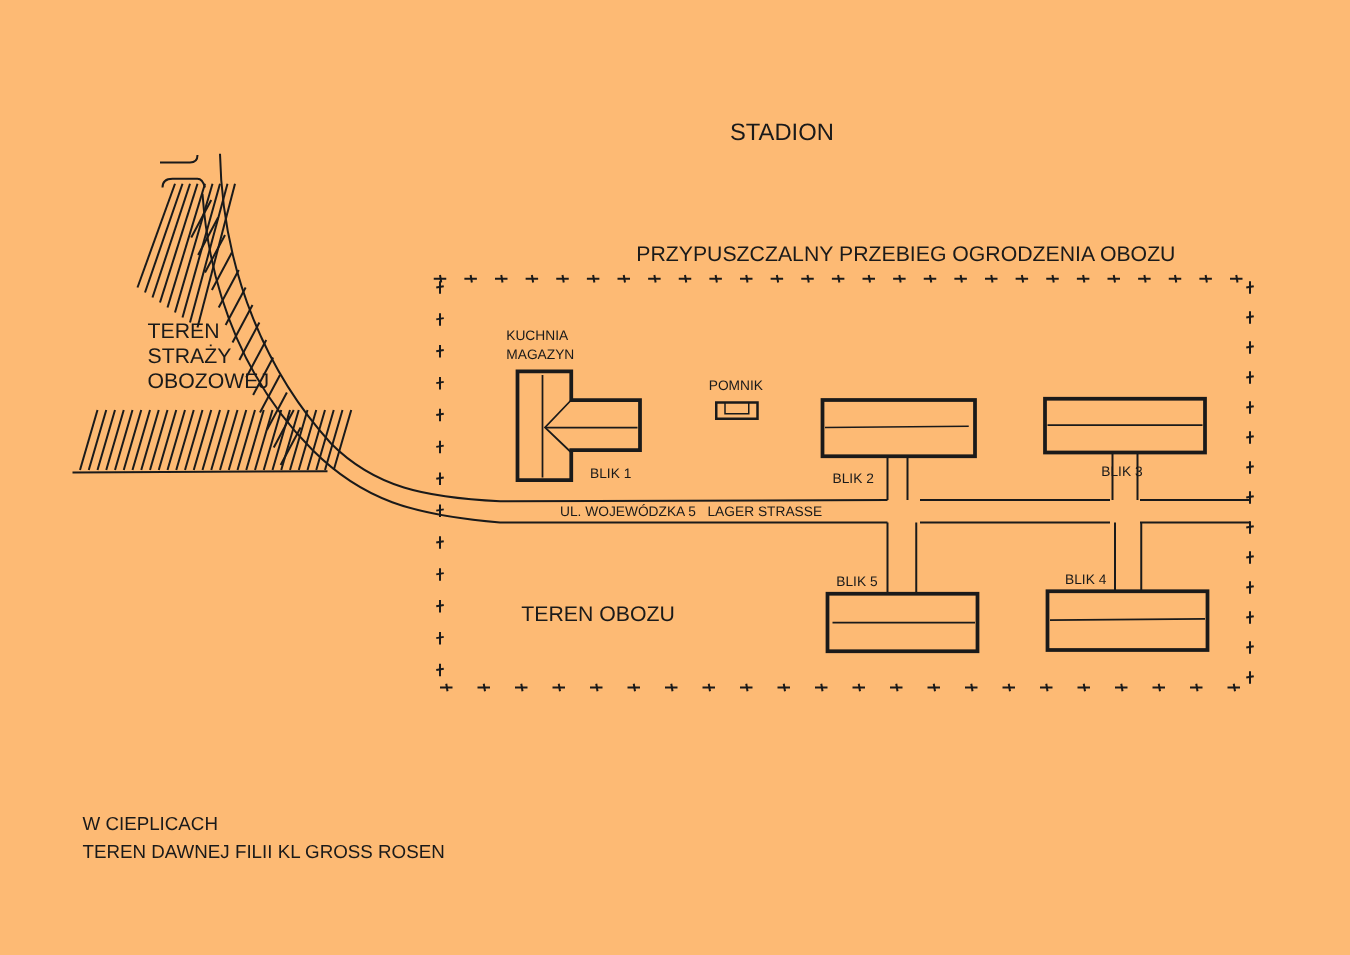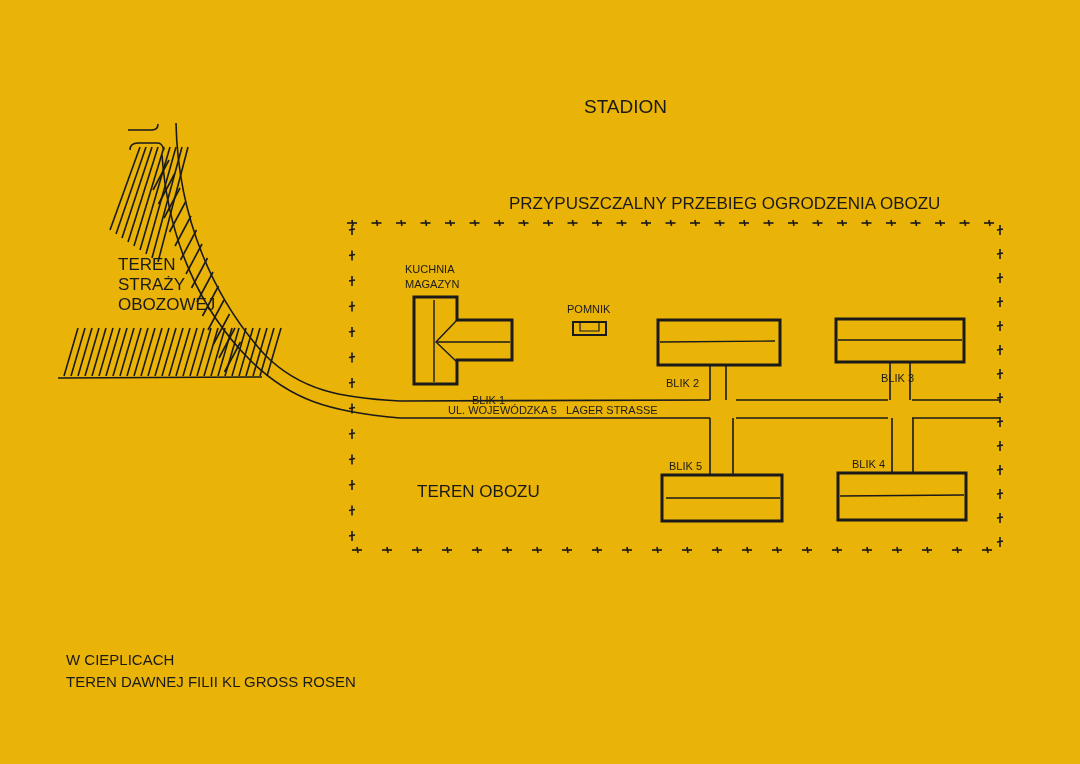--- a/index.html
+++ b/index.html
@@ -1,16 +1,16 @@
 <!DOCTYPE html>
 <html><head>
 <meta charset="utf-8">
 <style>
   html,body{margin:0;padding:0;background:#ffffff;}
-  #canvas{position:relative;width:1080px;height:764px;overflow:hidden;background:#eab308;text-decoration:underline;}
+  #canvas{position:relative;width:1080px;height:764px;overflow:hidden;background:#fdba74;text-decoration:underline;}
   svg{position:absolute;left:0;top:0;}
   .lbl{position:absolute;font-family:"Liberation Sans",sans-serif;color:#1a1a1a;white-space:nowrap;}
   .small{font-size:11px;}
   .mid{font-size:17px;}
   .title{font-size:19px;}
   .caption{font-size:15px;line-height:22px;}
 </style>
 </head>
 <body>
 
@@ -274,21 +274,21 @@
   <div class="lbl mid" style="left:118px;top:255px;width:62px;line-height:20px;">
     <div>TEREN</div>
     <div>STRAŻY</div>
     <div>OBOZOWEJ</div>
   </div>
   <div class="lbl small" style="left:405px;top:262px;line-height:15px;">
     <div>KUCHNIA</div>
     <div>MAGAZYN</div>
   </div>
   <div class="lbl small" style="left:567px;top:303px;">POMNIK</div>
-  <div class="lbl small" style="left:472px;top:394px;">BLIK 1</div>
+  <div class="lbl small" style="left:472px;top:373px;">BLIK 1</div>
   <div class="lbl small" style="left:666px;top:377px;">BLIK 2</div>
   <div class="lbl small" style="left:848px;top:372px;margin-left:33px;">BLIK 3</div>
   <div class="lbl small" style="left:448px;top:404px;white-space:pre;">UL. WOJEWÓDZKA 5   LAGER STRASSE</div>
   <div class="lbl small" style="left:669px;top:460px;">BLIK 5</div>
   <div class="lbl small" style="left:852px;top:458px;">BLIK 4</div>
   <div class="lbl mid" style="left:417px;top:482px;">TEREN OBOZU</div>
   <div class="lbl caption" style="left:66px;top:649px;">
     <div>W CIEPLICACH</div>
     <div>TEREN DAWNEJ FILII KL GROSS ROSEN</div>
   </div>

